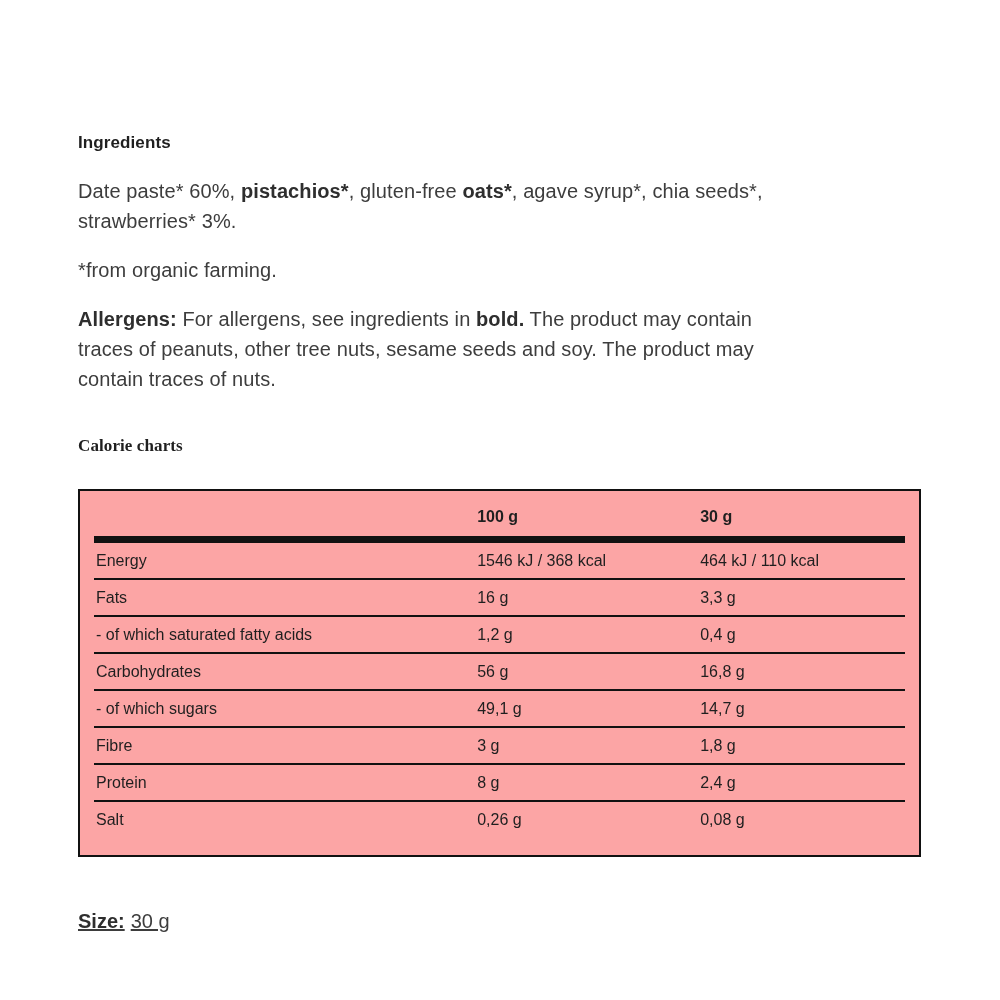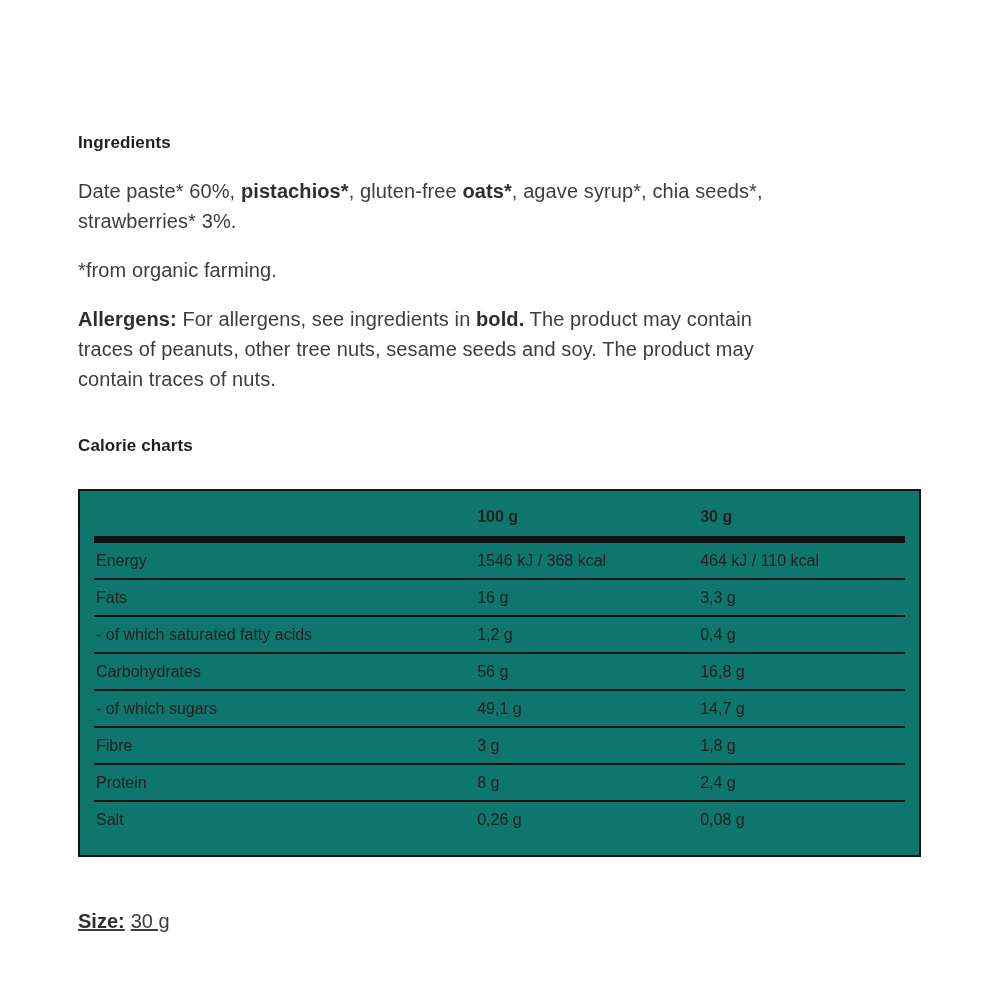--- a/index.html
+++ b/index.html
@@ -26,27 +26,27 @@
   p.body-text {
     font-size: 20px;
     line-height: 30px;
     color: #3d3d3d;
     letter-spacing: 0.1px;
   }
   p.body-text strong { color: #2e2e2e; font-weight: 700; }
   .ingredients-desc { margin-top: 23px; }
   .footnote { margin-top: 19px; }
   .allergens { margin-top: 19px; max-width: 820px; }
-  .calorie-heading { margin-top: 42px; }
+  .calorie-heading { margin-top: 42px; font-family: Liberation Serif, serif; }
   .nutrition-card {
     margin-top: 33px;
     width: 843px;
     border: 2px solid #111111;
     padding: 0 14px 18px 14px;
-    background: #0f766e;
+    background: #fca5a5;
   }
   table.nutrition-table {
     width: 100%;
     border-collapse: collapse;
     table-layout: fixed;
     color: #1f1f1f;
     font-size: 16px;
   }
   col.c1 { width: 47%; }
   col.c2 { width: 27.5%; }

